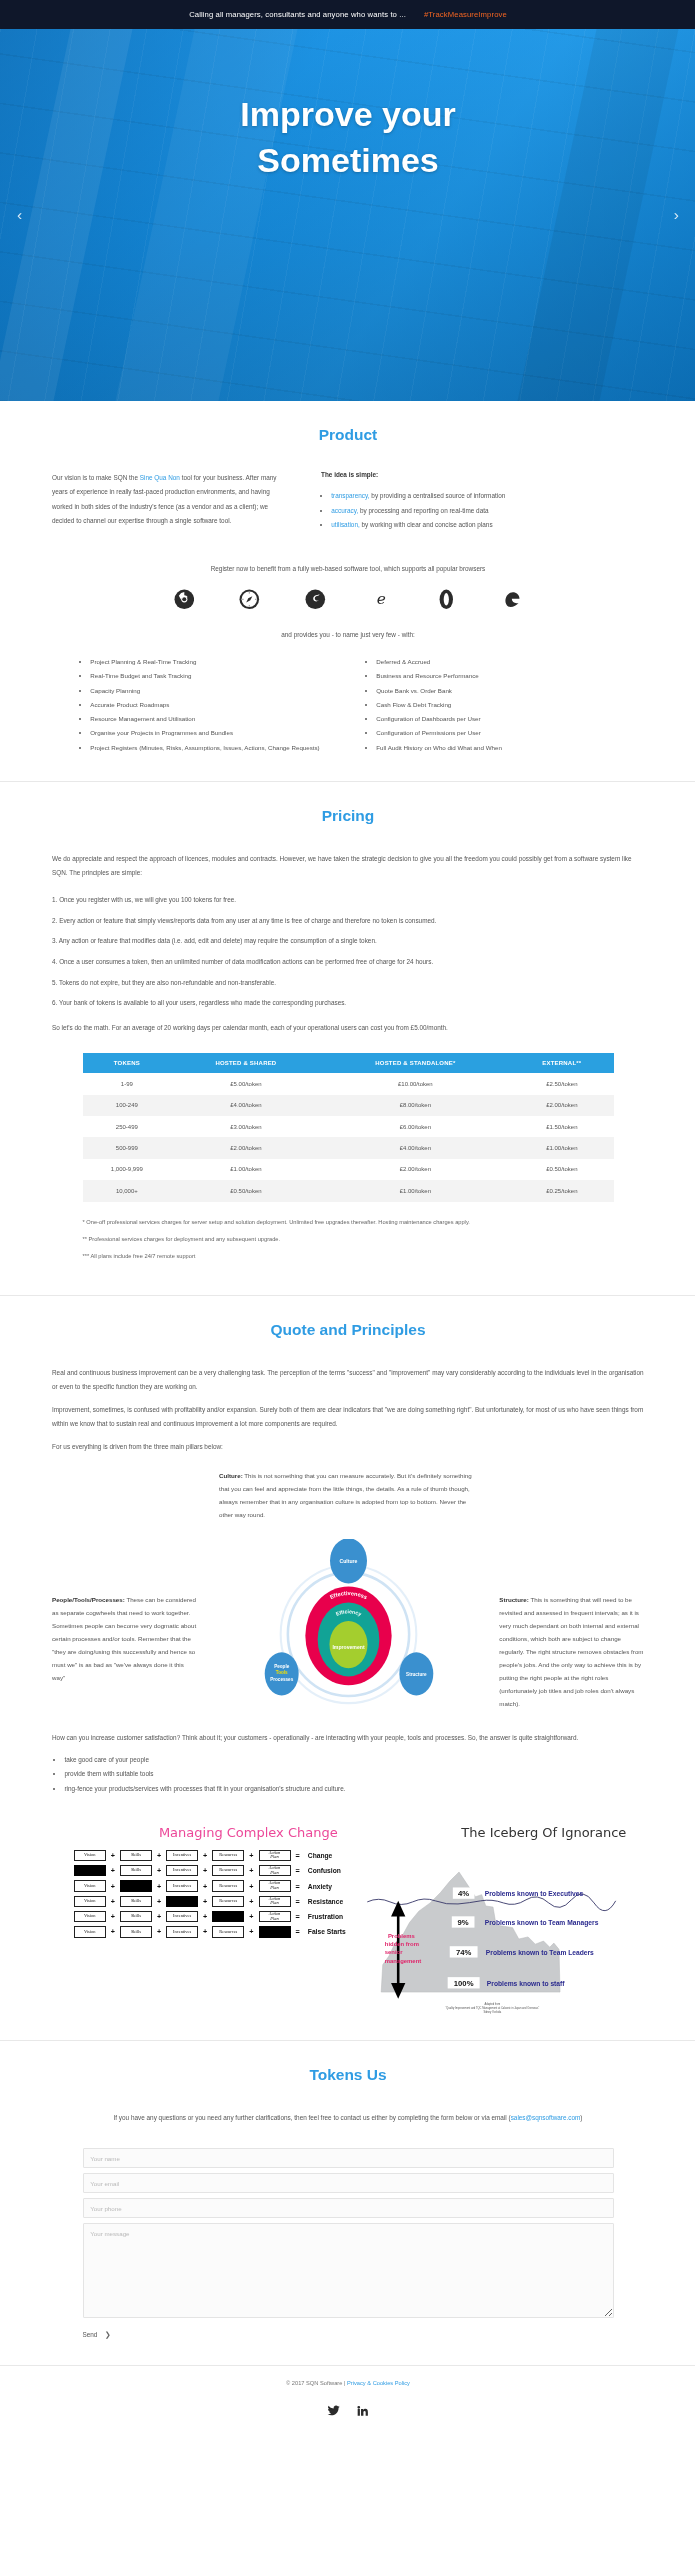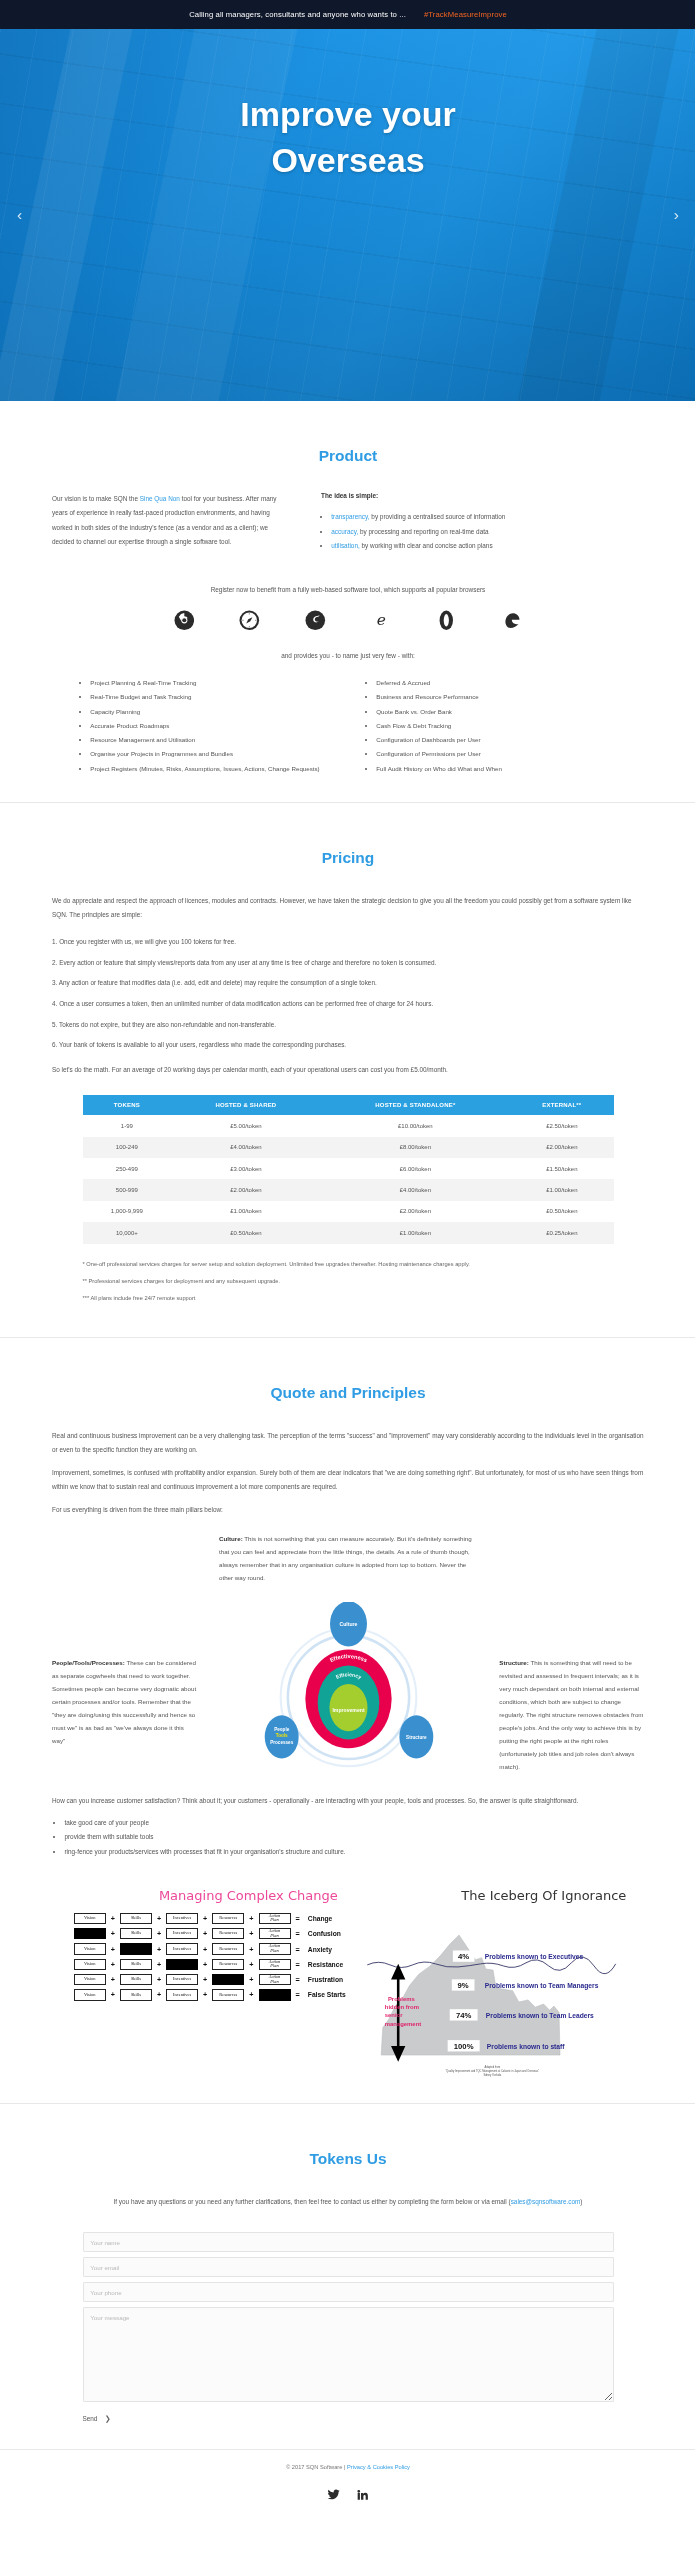--- a/index.html
+++ b/index.html
@@ -66,21 +66,21 @@
     font-size:15.5px;
     width:20.6px; height:20.6px;
     display:flex; align-items:center; justify-content:center;
     cursor:pointer;
     user-select:none;
   }
   .hero-arrow.left { left:9.3px; }
   .hero-arrow.right { right:9.3px; }
 
   
-  .section { padding:46px 0 26px; border-bottom:0.5px solid #e8e8e8; }
+  .section { padding:25px 0 26px; border-bottom:0.5px solid #e8e8e8; }
   .wrap { width:592px; margin:0 auto; }
   .wrap-narrow { width:531px; margin:0 auto; }
   h2.sec-title {
     text-align:center;
     color:#2f9ce3;
     font-size:15.5px;
     font-weight:700;
     margin:0 0 27px;
   }
   p.body { font-size:6.4px; line-height:2.25; margin:0 0 8.2px; color:#555; }
@@ -231,21 +231,21 @@
 
 <div class="hero">
   <div class="hero-bg"></div>
   <div class="hero-shape" style="left:31px;top:0;width:62px;height:372px;"></div>
   <div class="hero-shape" style="left:155px;top:0;width:103px;height:372px;background:rgba(255,255,255,.05);"></div>
   <div class="hero-shape" style="right:57px;top:0;width:82px;height:372px;background:rgba(0,0,0,.06);"></div>
   <div class="hero-arrow left">‹</div>
   <div class="hero-arrow right">›</div>
   <div class="hero-title">
     <div>Improve your</div>
-    <div>Overseas</div>
+    <div>Sometimes</div>
   </div>
 </div>
 
 <section class="section">
   <div class="wrap">
     <h2 class="sec-title">Product</h2>
 
     <div class="prod-cols">
       <div class="prod-left">
         <p class="body"><span>Our vision is to make SQN the </span><a class="link" href="#">Sine Qua Non</a><span> tool for your business. After many years of experience in really fast-paced production environments, and having worked in both sides of the industry's fence (as a vendor and as a client); we decided to channel our expertise through a single software tool.</span></p>

